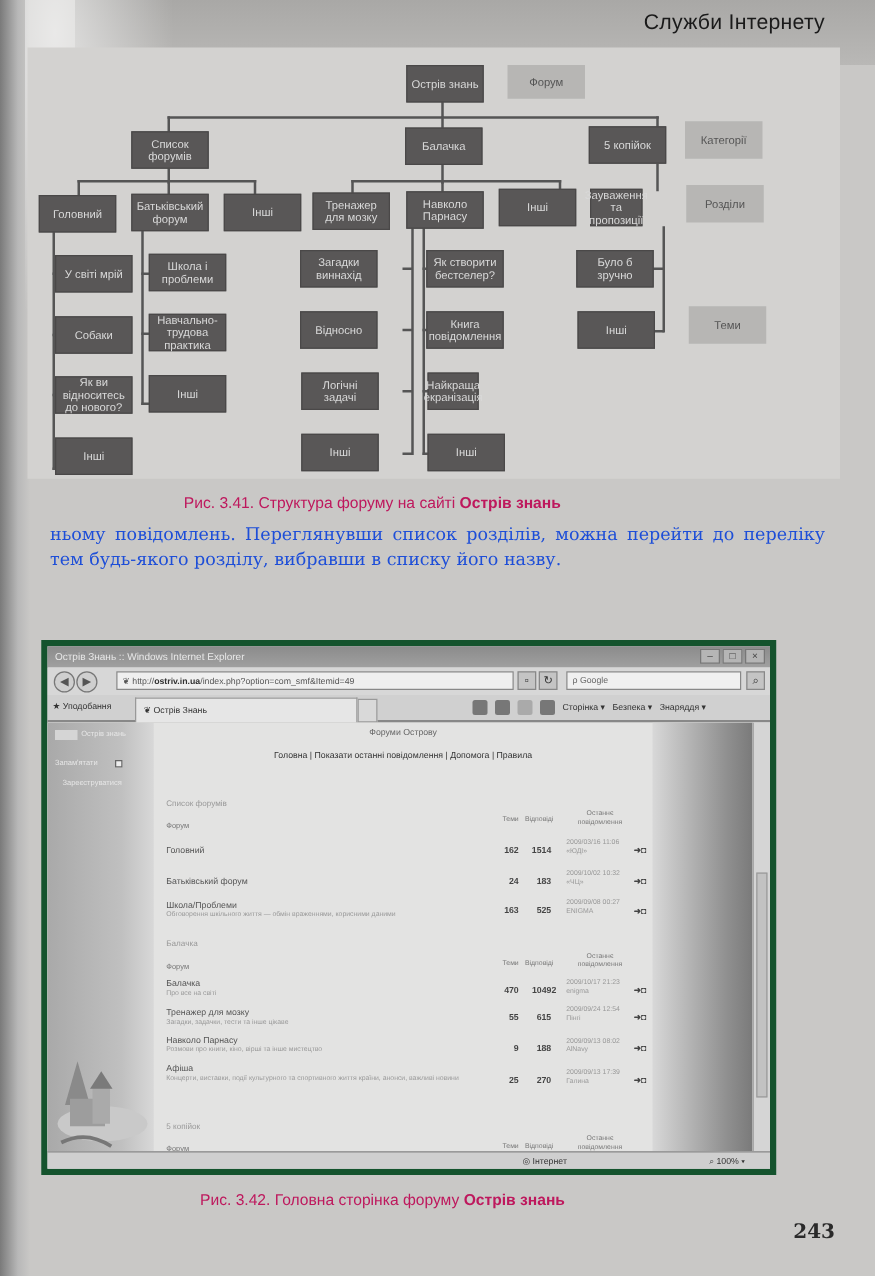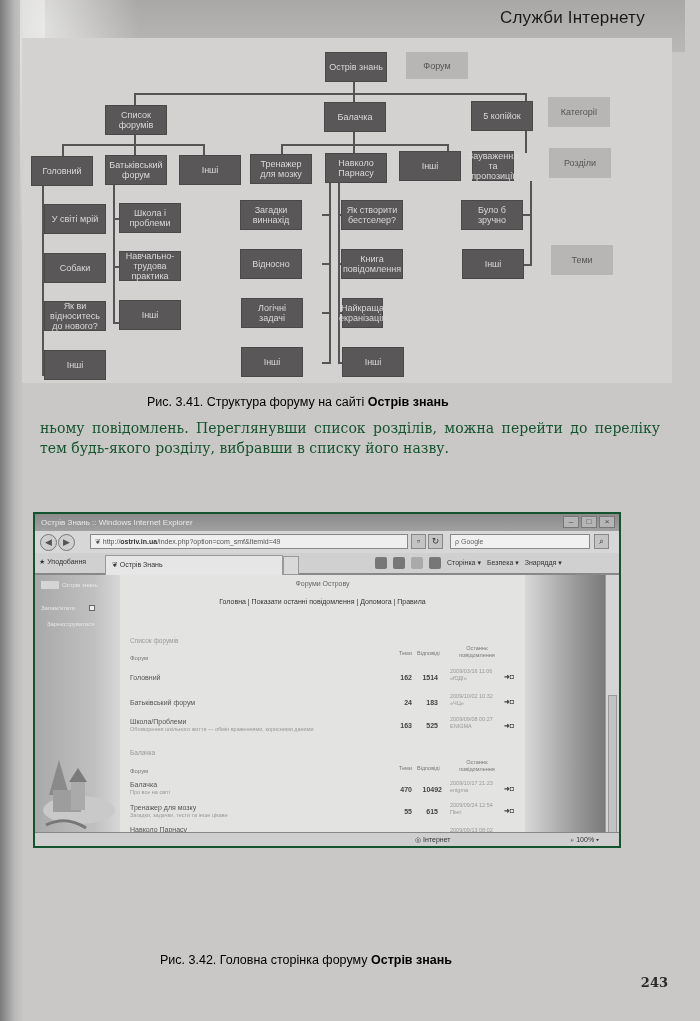--- a/index.html
+++ b/index.html
@@ -12,21 +12,21 @@
   }
   .page-shadow-left {
     position: absolute; left: 0; top: 0; width: 24px; height: 1021px;
     background: linear-gradient(to right, #7a7a7a, #b8b8b8 60%, rgba(200,200,200,0));
   }
   .page-glare {
     position: absolute; left: 20px; top: 0; width: 120px; height: 260px;
     background: radial-gradient(ellipse at 20% 10%, rgba(255,255,255,0.6), rgba(255,255,255,0) 70%);
   }
   .header-band {
-    position: absolute; left: 45px; top: 0; width: 640px; height: 52px;
+    position: absolute; left: 60px; top: 0; width: 640px; height: 52px;
     background: linear-gradient(to bottom, #a9a8a6, #b9b8b6);
   }
   .running-head {
     position: absolute; right: 40px; top: 8px;
     font-size: 17px; color: #1a1a1a; letter-spacing: 0.2px;
   }
   .figure1 {
     position: absolute; left: 22px; top: 38px; width: 650px; height: 345px;
     background: #d3d2d0;
   }
@@ -36,37 +36,37 @@
     display: flex; align-items: center; justify-content: center;
     padding: 1px 2px; border: 1px solid #4a4848;
   }
   .legend {
     position: absolute; background: #b7b6b4; color: #555;
     font-size: 9px; text-align: center;
     display: flex; align-items: center; justify-content: center;
   }
   .line { position: absolute; background: #555; }
   .caption {
-    position: absolute; font-size: 12.5px; color: #000000;
+    position: absolute; font-size: 12.5px; color: #be185d;
     white-space: nowrap;
   }
   .caption b { font-weight: bold; }
   .body-text {
     position: absolute; left: 40px; top: 418px; width: 620px;
     font-family: "DejaVu Serif", "Liberation Serif", serif;
-    font-size: 14px; line-height: 20px; color: #14532d;
+    font-size: 14px; line-height: 20px; color: #1d4ed8;
     text-align: justify;
   }
   .body-text p { margin: 0; }
   .body-text p.indent { text-indent: 22px; }
 
   
   .browser {
-    position: absolute; left: 33px; top: 512px; width: 588px; height: 336px;
-    background: #dcdcdc; border: 2px solid #14532d;
+    position: absolute; left: 33px; top: 512px; width: 588px; height: 428px;
+    background: #dcdcdc; border: 5px solid #14532d;
   }
   .titlebar {
     position: absolute; left: 0; top: 0; right: 0; height: 17px;
     background: linear-gradient(to bottom, #8b8b8b, #a0a0a0);
     color: #e8e8e8; font-size: 8px; padding: 4px 6px;
   }
   .win-controls { position: absolute; right: 4px; top: 2px; display: flex; gap: 2px; }
   .win-btn { width: 16px; height: 12px; background: #b5b5b5; border: 1px solid #777; font-size: 8px; color:#444; text-align:center; line-height:10px; }
   .navbar { position: absolute; left: 0; top: 17px; right: 0; height: 22px; background: #d7d7d7; }
   .nav-circle { position: absolute; top: 3px; width: 17px; height: 17px; border-radius: 50%; border: 1px solid #777; background: #cfcfcf; font-size: 9px; text-align:center; line-height:15px; color:#555; }
@@ -124,21 +124,21 @@
   .goto { position: absolute; font-size: 7px; color: #444; font-weight: bold; }
   .statusbar {
     position: absolute; left: 0; right: 0; bottom: 0; height: 14px;
     background: #cfcfcf; border-top: 1px solid #888; font-size: 7px; color: #333;
   }
   .statusbar .zone { position: absolute; left: 380px; top: 3px; }
   .statusbar .zoom { position: absolute; right: 20px; top: 3px; }
   .page-number {
     position: absolute; right: 32px; top: 975px;
     font-family: "DejaVu Serif", "Liberation Serif", serif;
-    font-size: 13px; font-weight: bold; color: #2a2a2a;
+    font-size: 16px; font-weight: bold; color: #2a2a2a;
   }
 </style>
 </head>
 <body>
 
 <div class="page-shadow-left"></div>
 <div class="header-band">
   <span class="running-head">Служби Інтернету</span>
 </div>
 <div class="page-glare"></div>

